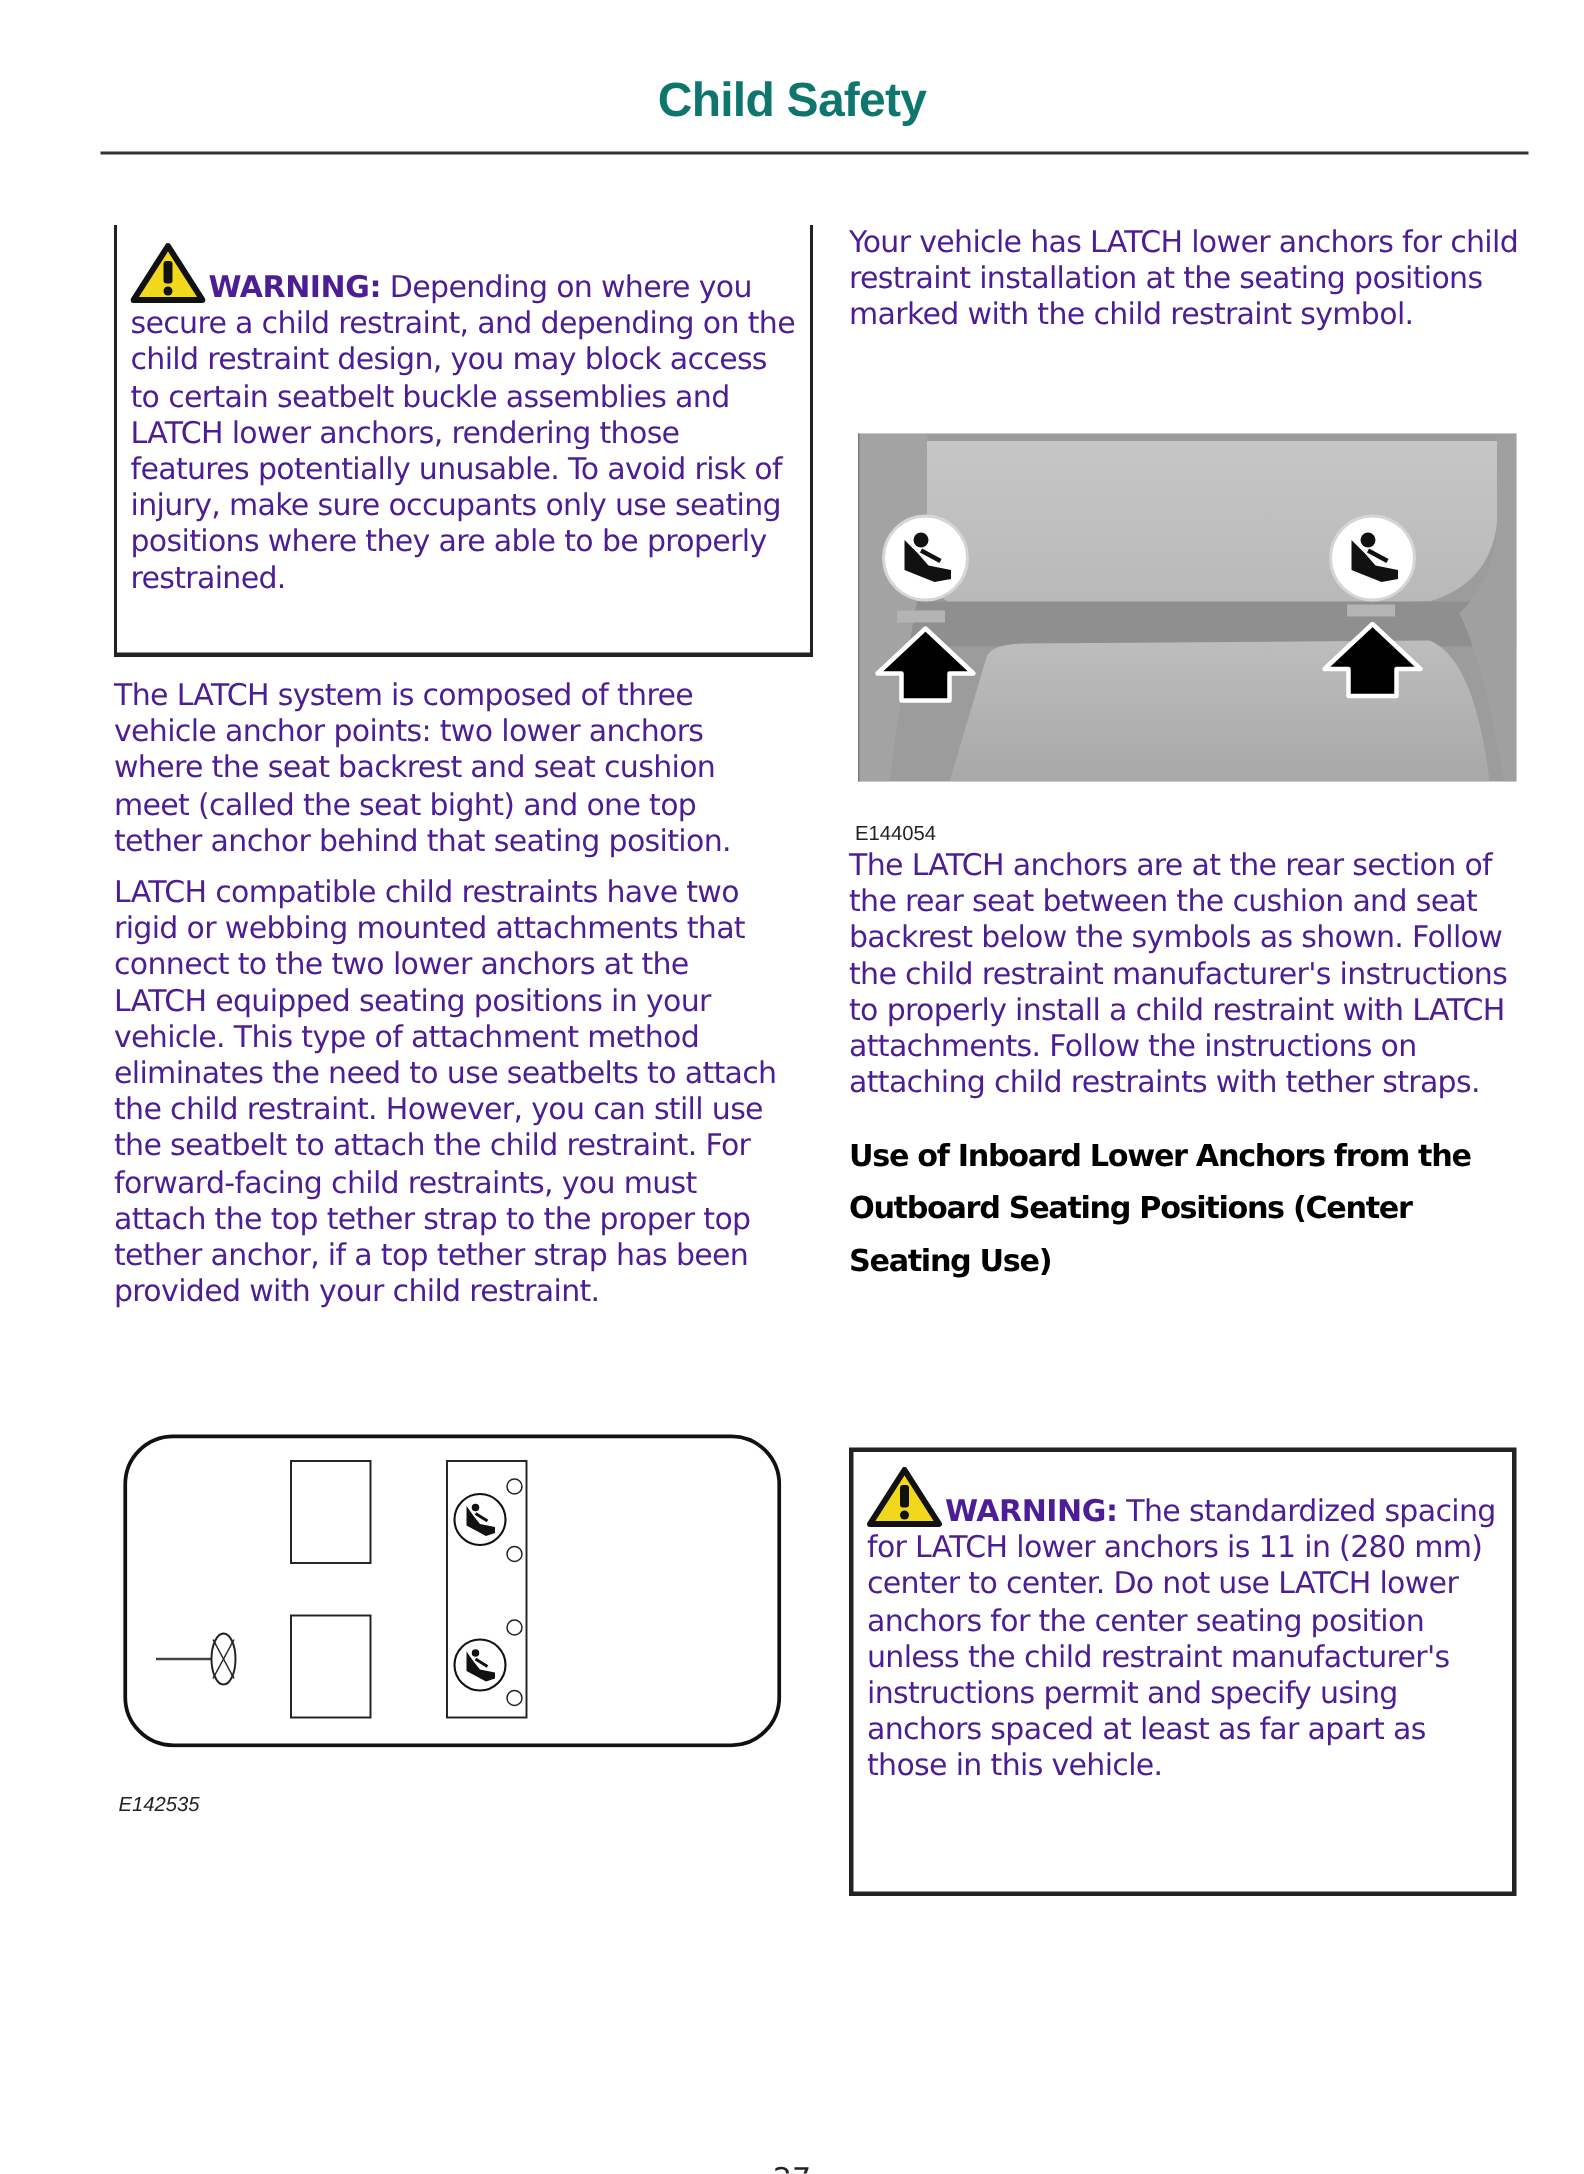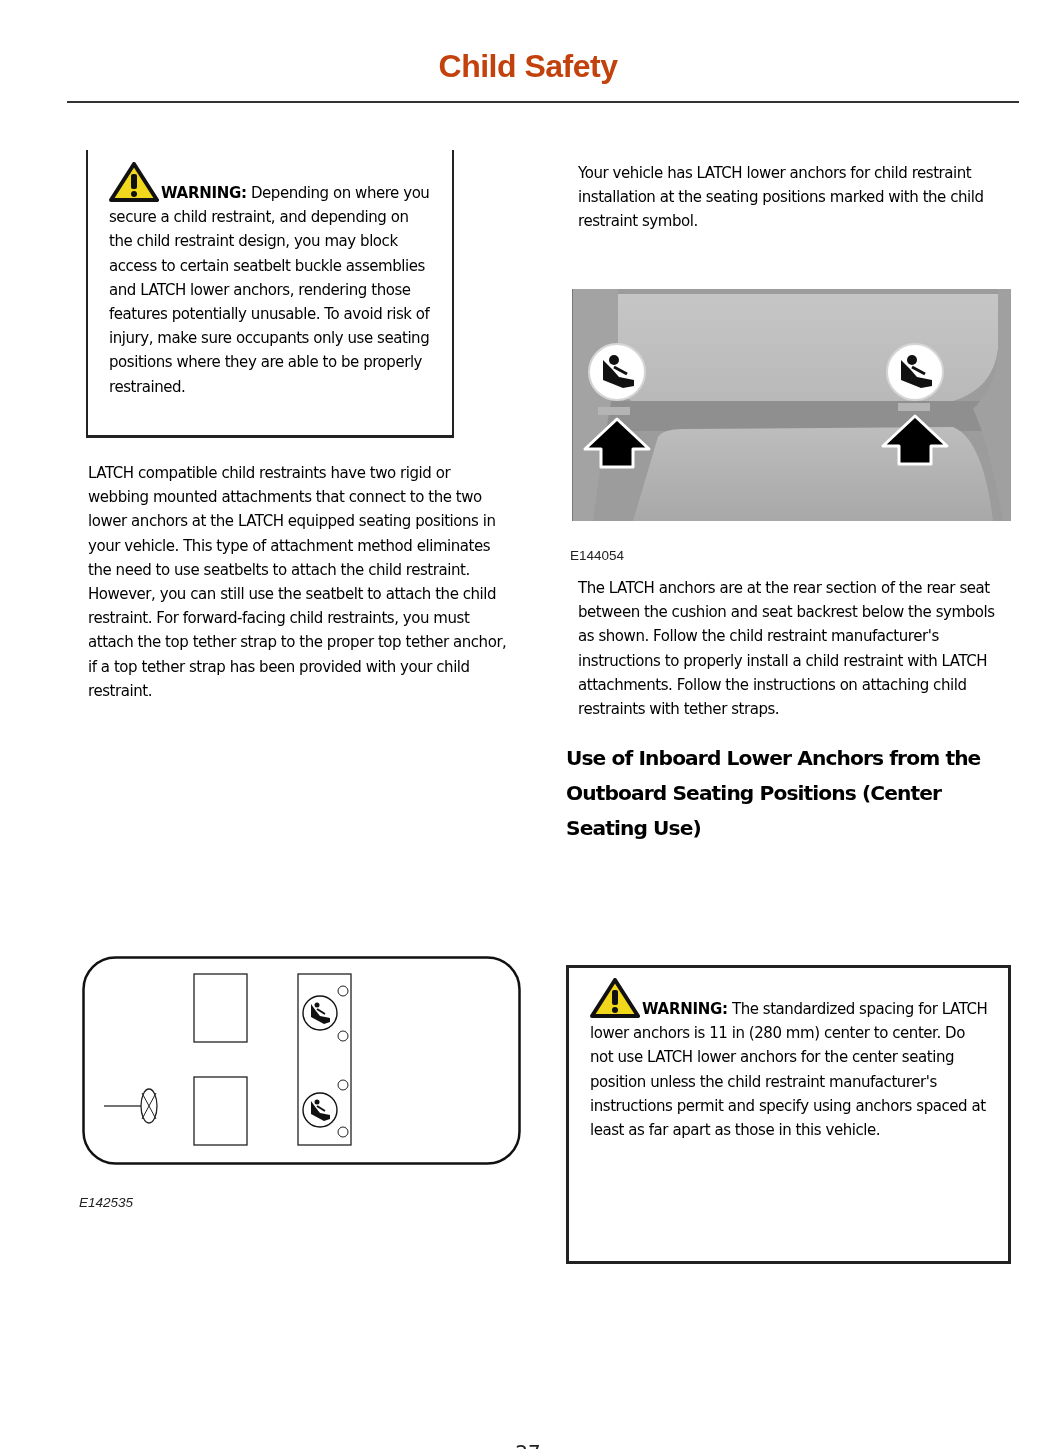--- a/index.html
+++ b/index.html
@@ -3,39 +3,39 @@
 <meta charset="utf-8">
 <style>
   html, body { margin: 0; padding: 0; background: #ffffff; }
   body {
     width: 1056px; height: 1449px; position: relative; overflow: hidden;
     font-family: "DejaVu Sans", sans-serif; color: #1a1a1a;
   }
   .page-title {
     position: absolute; left: 0; right: 0; top: 48px;
     text-align: center; font-weight: bold; font-size: 32px; letter-spacing: -0.5px;
-    font-family: "Liberation Sans", sans-serif; color: #c2410c;
+    font-family: "Liberation Sans", sans-serif; color: #0f766e;
   }
   .title-rule {
     position: absolute; left: 67px; width: 952px; top: 101px; height: 2px; background: #333;
   }
   .col { position: absolute; width: 446px; }
   .col-left { left: 76px; }
   .col-right { left: 566px; }
 
   .body-text {
     font-family: "DejaVu Sans", sans-serif;
-    font-size: 15px; line-height: 24.2px; letter-spacing: -0.45px;
-    margin: 12px; color: #000000;
+    font-size: 20px; line-height: 24.2px; letter-spacing: -0.45px;
+    margin: 0; color: #4c1d95;
   }
   .warning-box {
     position: absolute; border: 2px solid #222; box-sizing: border-box;
     padding: 10px 8px 10px 9px;
   }
-  .warn-left { left: 86px; top: 150px; width: 368px; height: 288px; border-top: none; border-bottom-width: 3px; }
+  .warn-left { left: 76px; top: 150px; width: 466px; height: 288px; border-top: none; border-bottom-width: 3px; }
   .warn-right { left: 566px; top: 965px; width: 445px; height: 299px; border-width: 3px; }
   .warn-icon { display: inline-block; width: 50px; height: 40px; vertical-align: -4px; margin-right: 2px; }
   .warn-label { font-weight: bold; font-family: "DejaVu Sans", sans-serif; letter-spacing: -0.3px; }
 
   .heading {
     font-family: "DejaVu Sans", sans-serif; font-weight: bold;
     font-size: 20.2px; line-height: 35px; letter-spacing: -0.9px; margin: 0; color: #000;
   }
   .figure-label {
     font-family: "Liberation Sans", sans-serif; font-size: 13.5px; color: #222; position: absolute;
@@ -64,20 +64,21 @@
       <svg width="50" height="40" viewBox="0 0 50 40">
         <polygon points="25,2 48,38 2,38" fill="#f2d81c" stroke="#111" stroke-width="4" stroke-linejoin="round"></polygon>
         <rect x="22" y="12" width="6" height="15" rx="2" fill="#111"></rect>
         <circle cx="25" cy="32" r="3" fill="#111"></circle>
       </svg>
     </span><span class="warn-label">WARNING:</span><span> Depending on where you secure a child restraint, and depending on the child restraint design, you may block access to certain seatbelt buckle assemblies and LATCH lower anchors, rendering those features potentially unusable. To avoid risk of injury, make sure occupants only use seating positions where they are able to be properly restrained.</span>
   </p>
 </div>
 
 <div class="col col-left" style="top:451px;">
+  <p class="body-text">The LATCH system is composed of three vehicle anchor points: two lower anchors where the seat backrest and seat cushion meet (called the seat bight) and one top tether anchor behind that seating position.</p>
   <p class="body-text" style="margin-top:10px;">LATCH compatible child restraints have two rigid or webbing mounted attachments that connect to the two lower anchors at the LATCH equipped seating positions in your vehicle. This type of attachment method eliminates the need to use seatbelts to attach the child restraint. However, you can still use the seatbelt to attach the child restraint. For forward-facing child restraints, you must attach the top tether strap to the proper top tether anchor, if a top tether strap has been provided with your child restraint.</p>
 </div>
 
 <div class="diagram">
   <svg width="439" height="209" viewBox="0 0 439 209">
     <rect x="1.5" y="1.5" width="436" height="206" rx="32" ry="32" fill="#fff" stroke="#111" stroke-width="2.5"></rect>
     <rect x="112" y="18" width="53" height="68" fill="none" stroke="#222" stroke-width="1.3"></rect>
     <rect x="112" y="121" width="53" height="68" fill="none" stroke="#222" stroke-width="1.3"></rect>
     <rect x="216" y="18" width="53" height="171" fill="none" stroke="#222" stroke-width="1.3"></rect>
     <g>

